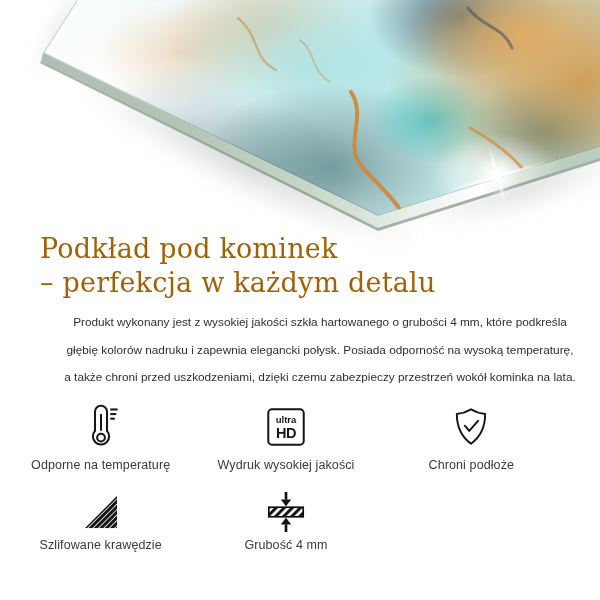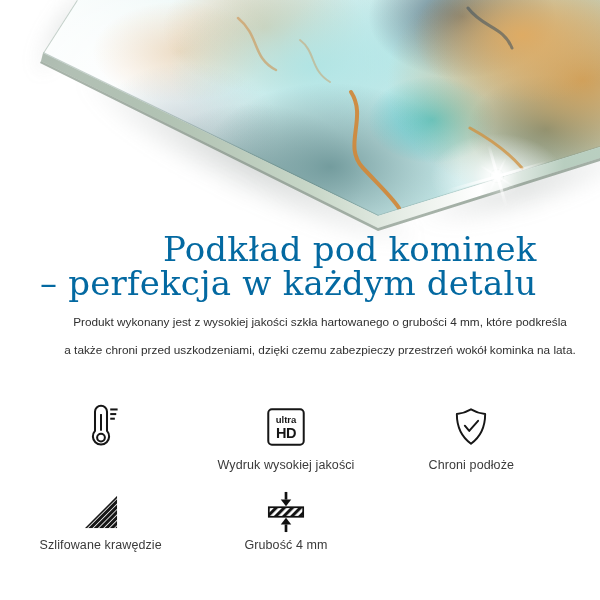--- a/index.html
+++ b/index.html
@@ -55,23 +55,23 @@
   .ray.h{width:104px;height:3px;left:-52px;top:-1px;transform:rotate(-16deg);}
   .ray.v{width:3px;height:64px;left:-1px;top:-32px;transform:rotate(-16deg);
        background:linear-gradient(180deg,rgba(255,255,255,0),#fff 45%,#fff 55%,rgba(255,255,255,0));}
   .ray.d1{width:40px;height:2px;left:-20px;top:-1px;transform:rotate(32deg);opacity:.85;}
   .ray.d2{width:40px;height:2px;left:-20px;top:-1px;transform:rotate(-64deg);opacity:.85;}
   .core{position:absolute;left:-7px;top:-7px;width:14px;height:14px;border-radius:50%;
        background:radial-gradient(circle,#fff 0 32%,rgba(255,255,255,.65) 60%,rgba(255,255,255,0) 75%);
        box-shadow:0 0 14px 6px rgba(255,255,255,.9);}
 
   
-  .title{position:absolute;left:40px;top:232px;color:#0369a1;
+  .title{position:absolute;left:40px;top:232px;color:#a16207;
          font-family:"DejaVu Serif","Liberation Serif",serif;
-         font-size:34px;line-height:34px;font-weight:400;letter-spacing:.2px;text-align:right;}
+         font-size:27px;line-height:34px;font-weight:400;letter-spacing:.2px;}
   .desc{position:absolute;left:40px;top:309px;width:560px;color:#2f2f2f;
         font-size:11.8px;line-height:27.5px;letter-spacing:0;text-align:center;}
   .desc div{white-space:nowrap;}
 
   
   .features{position:absolute;left:8px;top:402px;width:556px;
             display:grid;grid-template-columns:repeat(3,1fr);row-gap:20px;}
   .feature{display:flex;flex-direction:column;align-items:center;}
   .icon-slot{height:50px;display:flex;align-items:center;justify-content:flex-end;}
   .row2 .icon-slot{height:40px;}
@@ -113,36 +113,38 @@
     </div>
   </div>
 
   <div class="title">
     <div>Podkład pod kominek</div>
     <div>– perfekcja w każdym detalu</div>
   </div>
 
   <div class="desc">
     <div>Produkt wykonany jest z wysokiej jakości szkła hartowanego o grubości 4 mm, które podkreśla</div>
+    <div>głębię kolorów nadruku i zapewnia elegancki połysk. Posiada odporność na wysoką temperaturę,</div>
     <div>a także chroni przed uszkodzeniami, dzięki czemu zabezpieczy przestrzeń wokół kominka na lata.</div>
   </div>
 
   <div class="features">
 
     <div class="feature">
       <div class="icon-slot">
         <svg width="48" height="48" viewBox="-24 -26 48 52">
           <path class="icon-stroke" d="M-6.5,-16.5 A6.5,6.5 0 0 1 6.5,-16.5 L6.5,4.2 A8.8,8.8 0 1 1 -6.5,4.2 Z"></path>
           <line class="icon-stroke" x1="0" y1="-14" x2="0" y2="4"></line>
           <circle class="icon-stroke" cx="0" cy="11.5" r="4.2"></circle>
           <line class="icon-stroke" x1="10" y1="-19" x2="18" y2="-19" stroke-width="2"></line>
           <line class="icon-stroke" x1="10" y1="-14" x2="16.5" y2="-14" stroke-width="2"></line>
           <line class="icon-stroke" x1="10" y1="-9" x2="15" y2="-9" stroke-width="2"></line>
         </svg>
       </div>
+      <div class="label">Odporne na temperaturę</div>
     </div>
 
     <div class="feature">
       <div class="icon-slot">
         <svg width="40" height="40" viewBox="0 0 44 44">
           <rect x="2.5" y="2.5" width="39" height="39" rx="4" class="icon-stroke" stroke-width="2.6"></rect>
           <text x="22" y="17.5" text-anchor="middle" font-family="Liberation Sans, sans-serif" font-size="10.5" font-weight="bold" fill="#161616">ultra</text>
           <text x="22" y="34" text-anchor="middle" font-family="Liberation Sans, sans-serif" font-size="16" font-weight="bold" fill="#161616" letter-spacing="-0.5">HD</text>
         </svg>
       </div>

